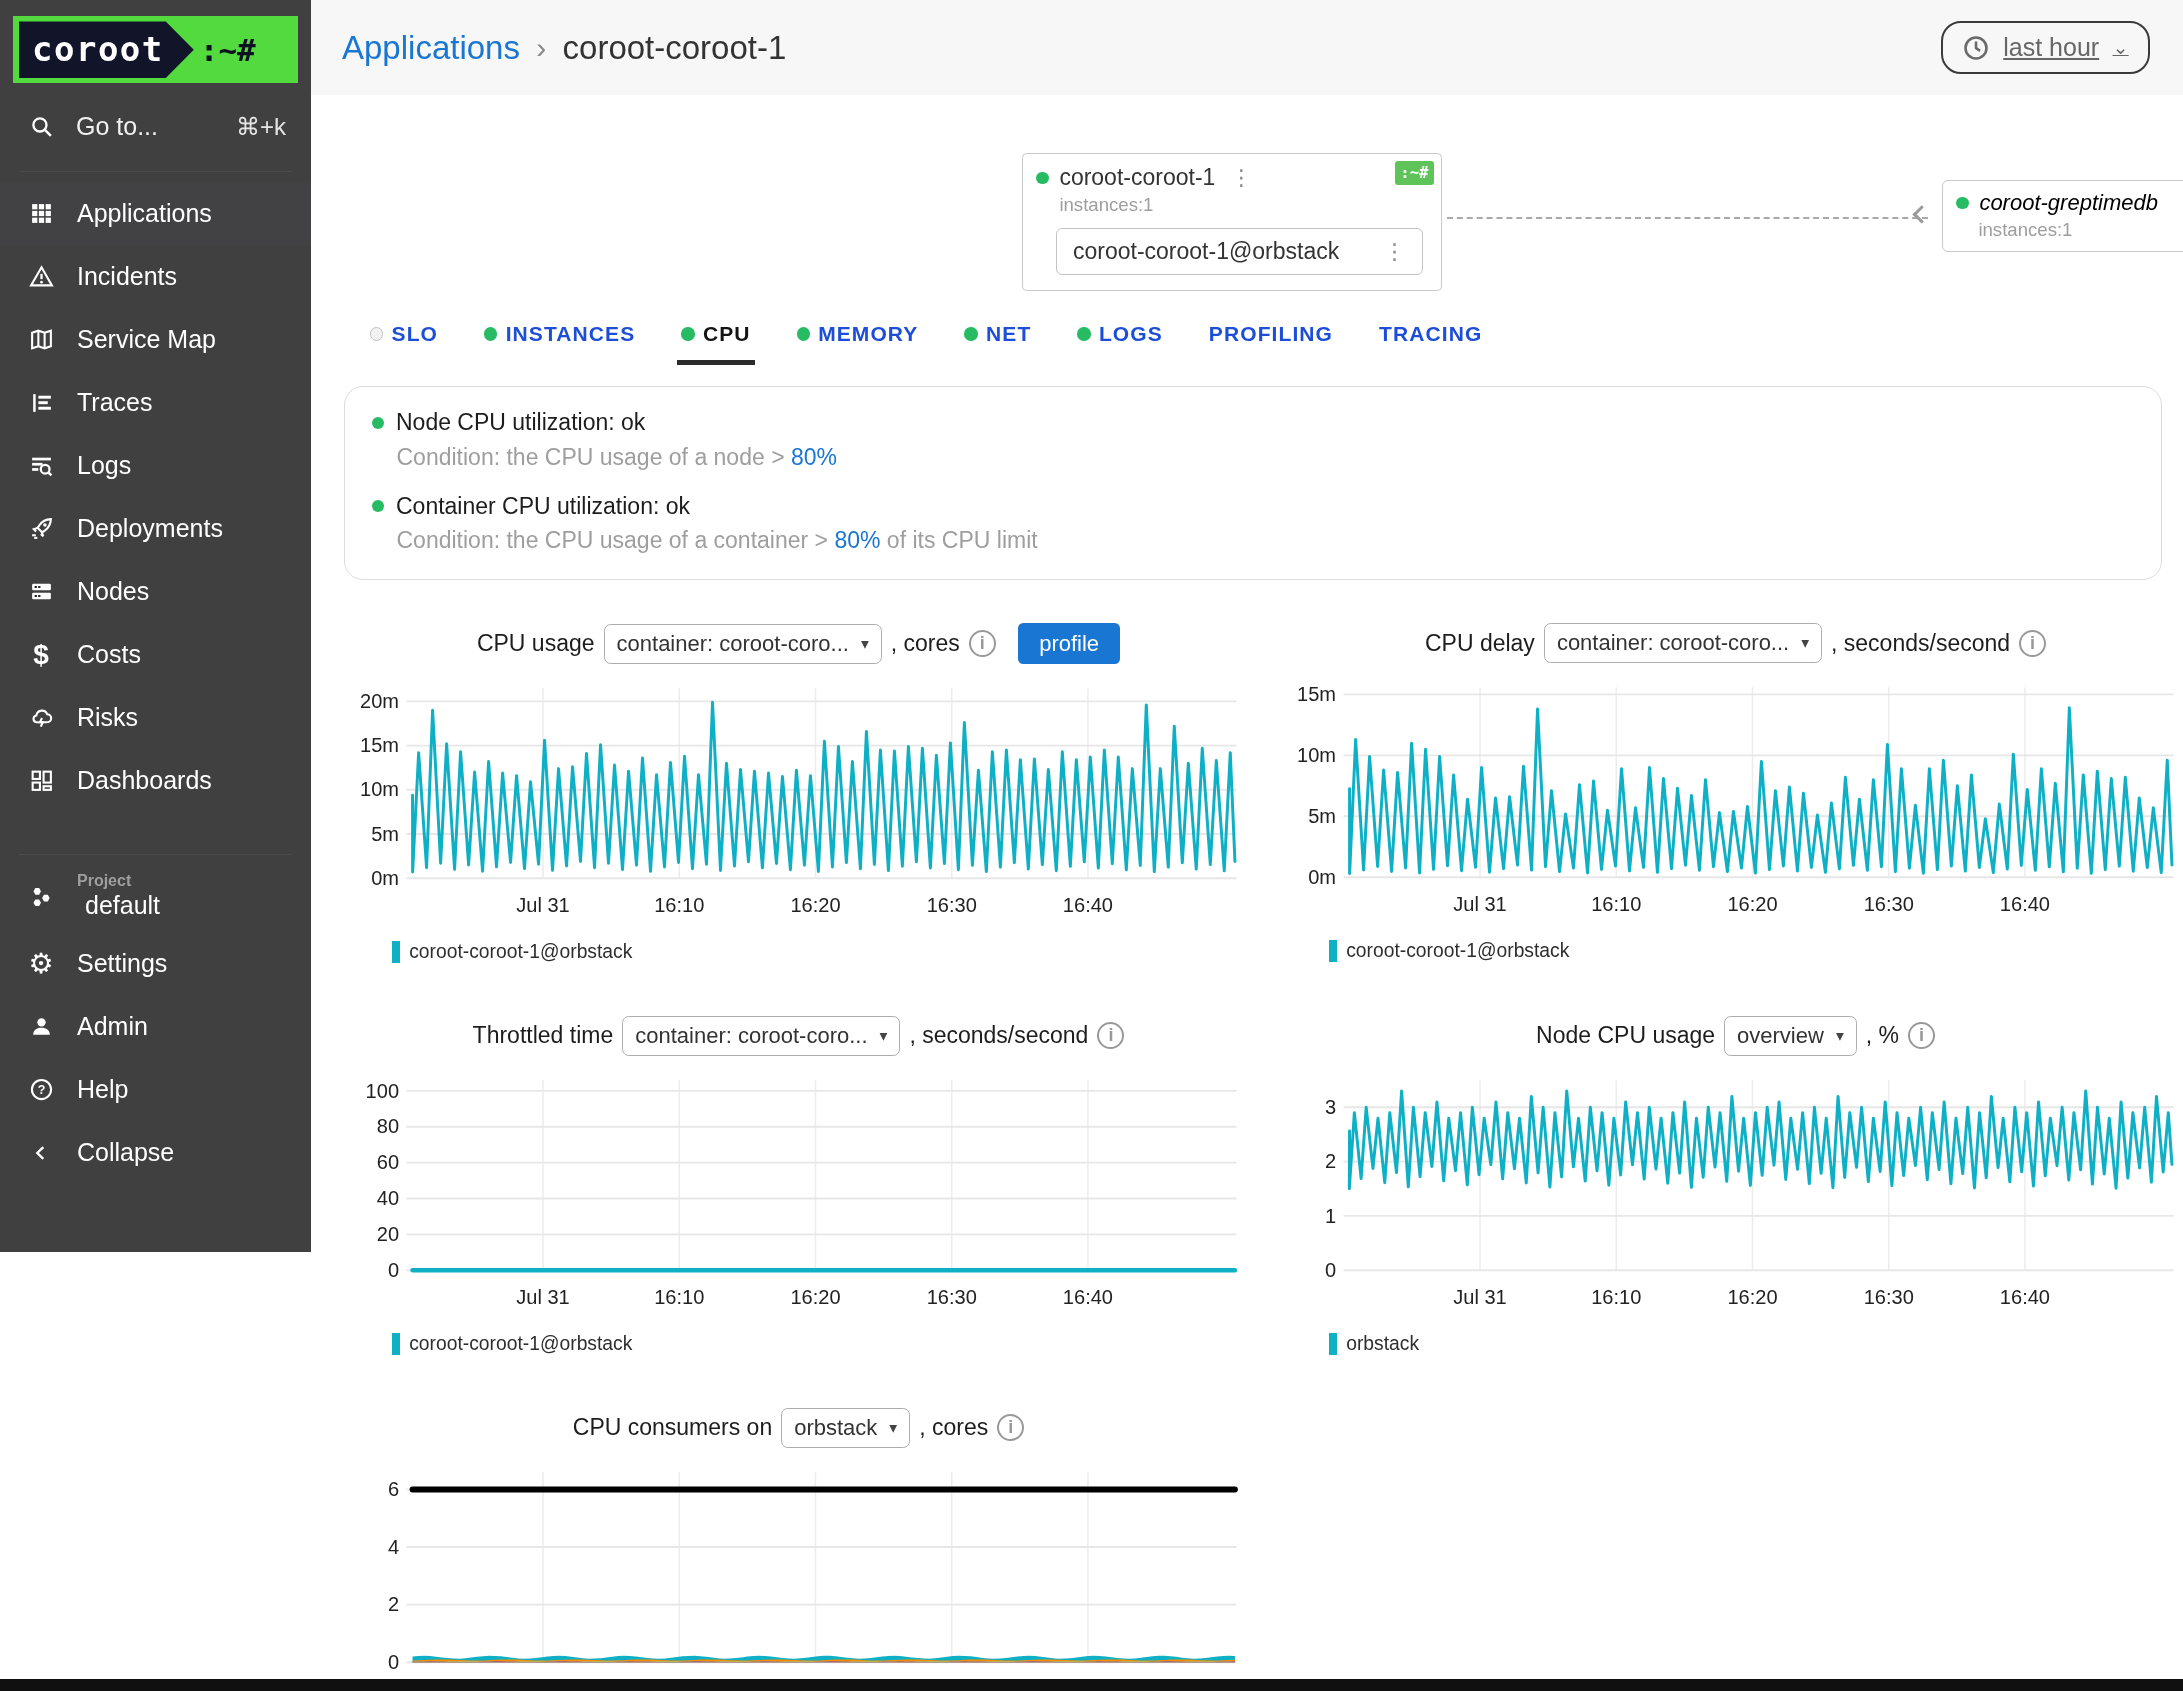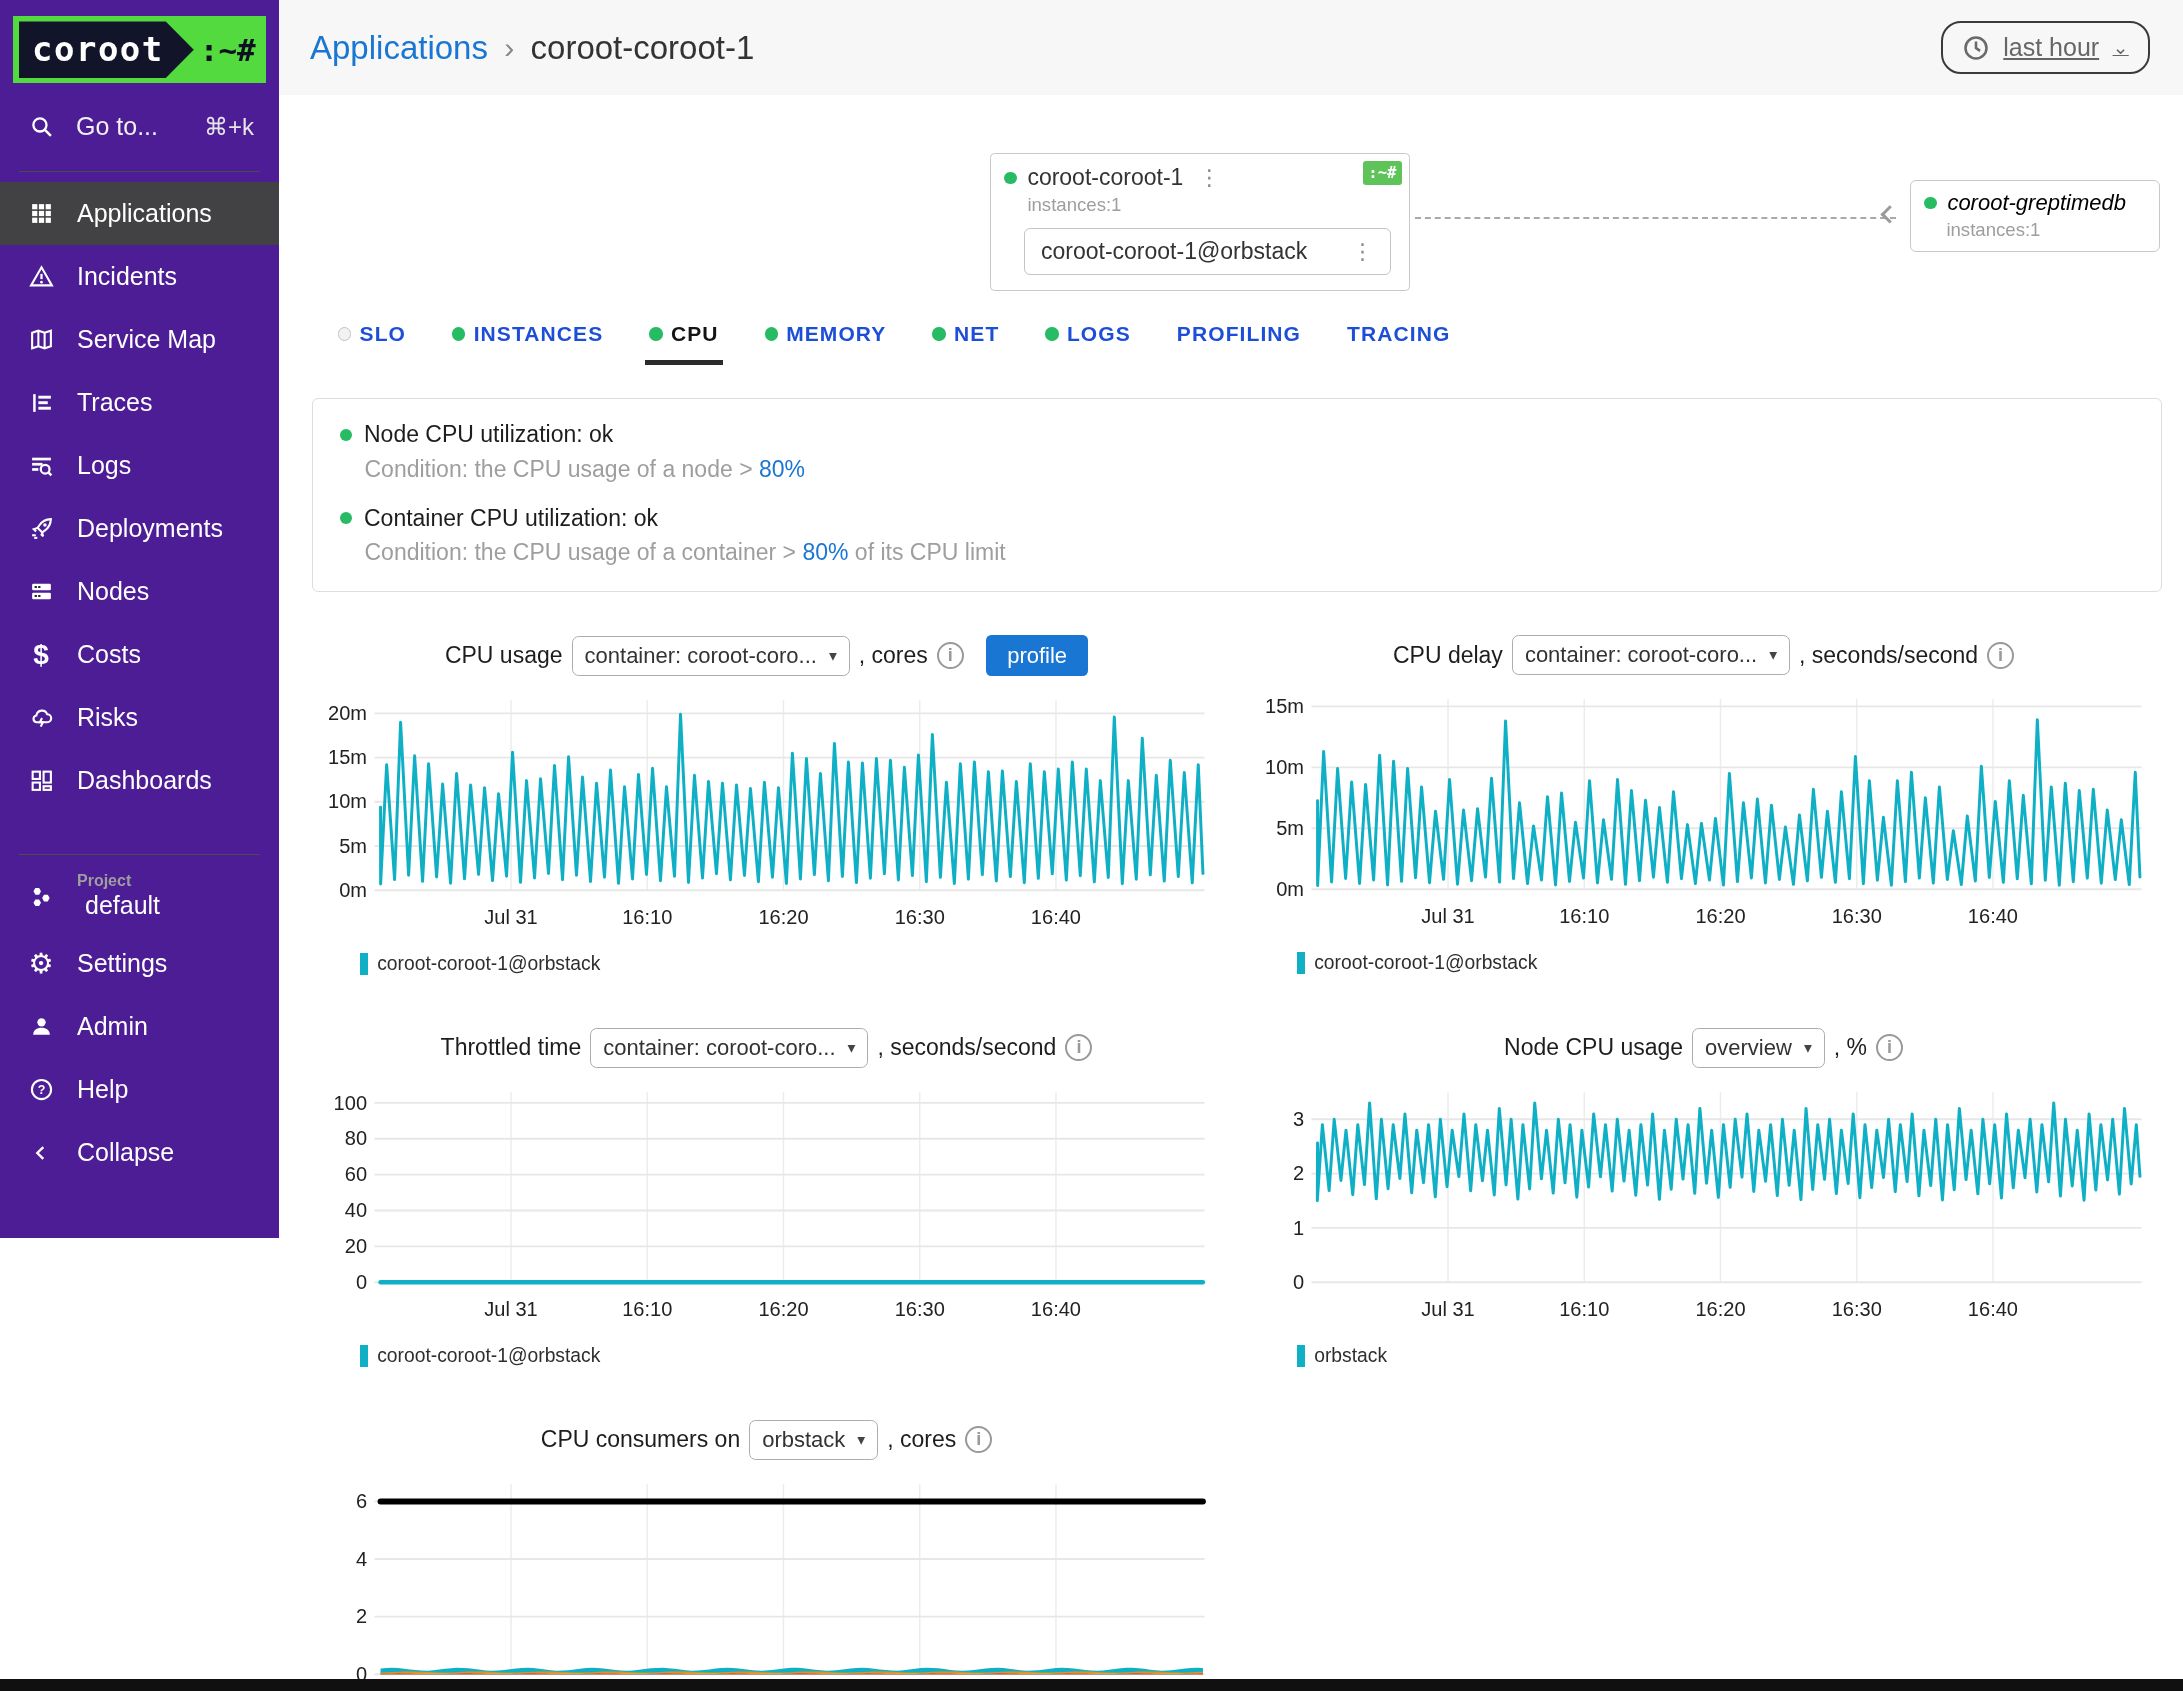--- a/index.html
+++ b/index.html
@@ -4,21 +4,21 @@
 <style>
   * { box-sizing: border-box; }
   html,body { margin:0; padding:0; }
   body {
     width:2183px; height:1692px; position:relative; overflow:hidden;
     background:#ffffff; font-family:"Liberation Sans", sans-serif; color:#222;
   }
   .app { display:flex; align-items:flex-start; }
 
   
-  .sidebar { width:279px; background:#4c1d95; color:#fff; padding-bottom:54px; flex:none; }
+  .sidebar { width:311px; background:#404040; color:#fff; padding-bottom:68px; flex:none; }
   .logo { margin:16.3px 13.4px 7.4px 13.4px; background:#53da3f; padding:5.2px; display:flex; align-items:stretch; }
   .logo-main {
     background:#12152a; color:#fff; font-family:"DejaVu Sans Mono", monospace; font-weight:bold;
     font-size:34px; padding:7.4px 30px 9px 13.4px; letter-spacing:1.5px;
     clip-path: polygon(0 0, 84% 0, 100% 50%, 84% 100%, 0 100%);
   }
   .logo-suffix { color:#0d1020; font-family:"DejaVu Sans Mono", monospace; font-weight:bold; font-size:31px; display:flex; align-items:center; padding:0 6px; }
   .goto { display:flex; align-items:center; gap:21px; padding:22px 25px 25px 27px; font-size:25px; color:#f0f0f0; cursor:pointer; }
   .goto .shortcut { margin-left:auto; color:#e5e5e5; font-size:24px; }
   .sb-divider { border-top:1.5px solid #4b4b4d; margin:4.5px 19.3px; }
@@ -61,21 +61,21 @@
   
   .tabs { display:flex; gap:46px; margin:22px 0 0 59px; align-items:center; }
   .tab { display:flex; align-items:center; gap:8.2px; font-size:21px; letter-spacing:1.1px; color:#1d4ed8; font-weight:bold; padding-bottom:10.4px; position:relative; cursor:pointer; }
   .tab .tdot { width:13.4px; height:13.4px; border-radius:50%; flex:none; }
   .tdot.green { background:#27bb63; }
   .tdot.hollow { background:#f2f2f2; border:1.5px solid #c2c2c2; }
   .tab.active { color:#141414; }
   .tab.active::after { content:""; position:absolute; left:-4.5px; right:-4.5px; bottom:-9px; height:5.2px; background:#2b2b2b; }
 
   
-  .checks { border:1.5px solid #ddd; border-radius:6px; margin:42px 21px 0 33px; padding:22px 27px 25px 27px; }
+  .checks { border:1.5px solid #ddd; border-radius:19px; margin:30px 21px 0 33px; padding:22px 27px 25px 27px; }
   .check-item + .check-item { margin-top:22px; }
   .check-title { display:flex; align-items:center; gap:12px; font-size:23px; color:#1d1d1d; }
   .check-cond { margin:7.4px 0 0 24.5px; font-size:23px; color:#9e9e9e; }
   .check-cond .thr { color:#1976d2; }
 
   
   .charts { display:grid; grid-template-columns:891px 891px; column-gap:46px; row-gap:53px; padding:43px 36px 0 42px; }
   .chart-title { display:flex; align-items:center; justify-content:center; gap:9px; font-size:23px; color:#1d1d1d; margin-bottom:12px; }
   .dropdown { display:inline-flex; align-items:center; gap:12px; border:1.5px solid #adadad; border-radius:6.7px; padding:6px 12px; font-size:22px; color:#333; cursor:pointer; background:#fff; }
   .dropdown .caret { font-size:15.6px; color:#444; }

